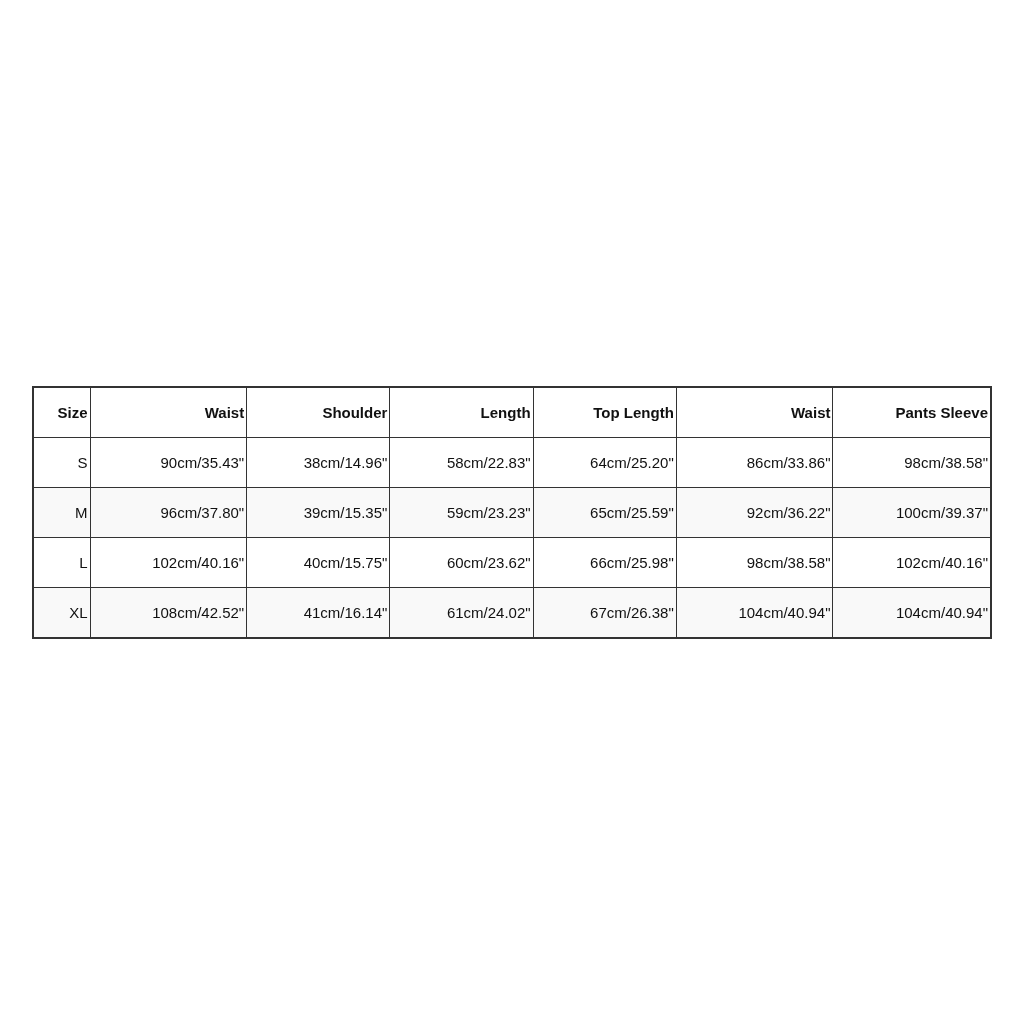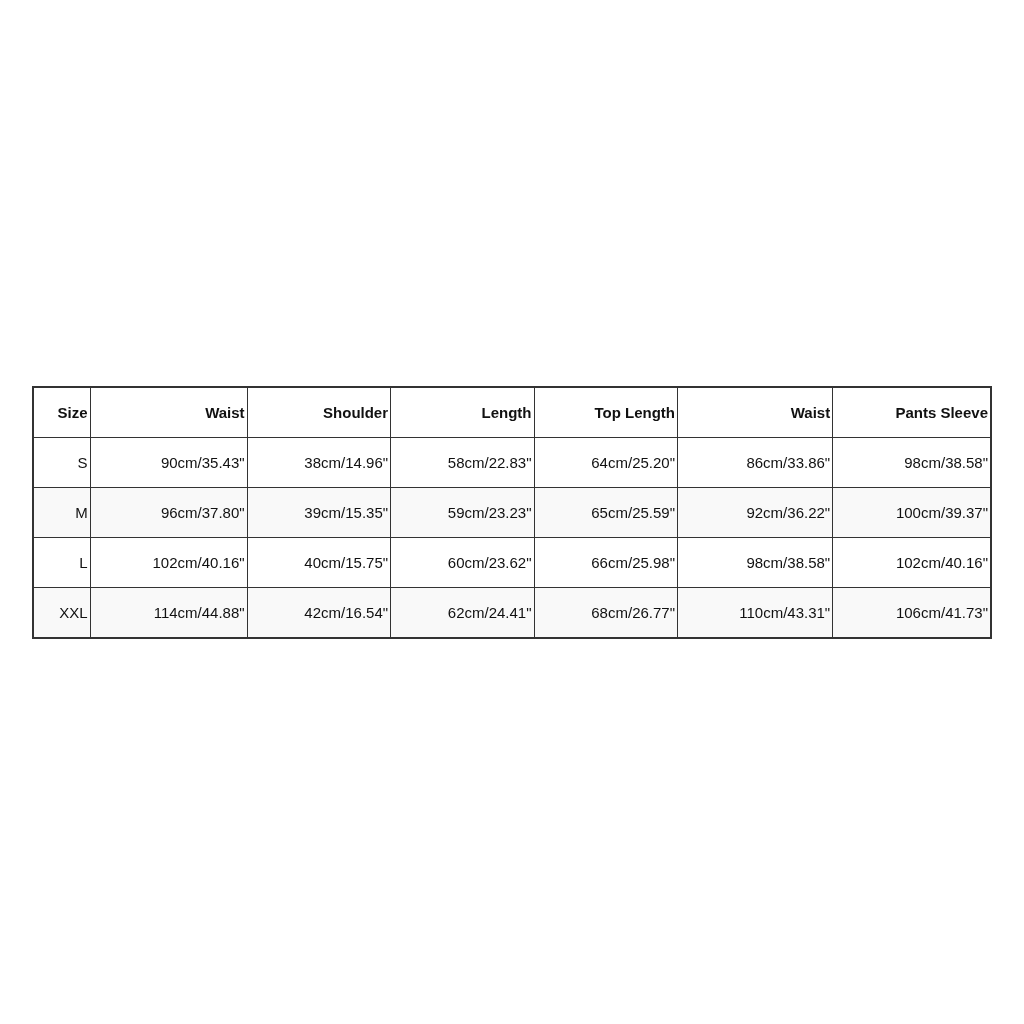--- a/index.html
+++ b/index.html
@@ -92,23 +92,23 @@
         <tr>
           <td>L</td>
           <td>102cm/40.16"</td>
           <td>40cm/15.75"</td>
           <td>60cm/23.62"</td>
           <td>66cm/25.98"</td>
           <td>98cm/38.58"</td>
           <td>102cm/40.16"</td>
         </tr>
         <tr>
-          <td>XXL</td>
-          <td>114cm/44.88"</td>
-          <td>42cm/16.54"</td>
-          <td>62cm/24.41"</td>
-          <td>68cm/26.77"</td>
-          <td>110cm/43.31"</td>
-          <td>106cm/41.73"</td>
+          <td>XL</td>
+          <td>108cm/42.52"</td>
+          <td>41cm/16.14"</td>
+          <td>61cm/24.02"</td>
+          <td>67cm/26.38"</td>
+          <td>104cm/40.94"</td>
+          <td>104cm/40.94"</td>
         </tr>
       </tbody>
   </table>
 </div>
 
 </body></html>

